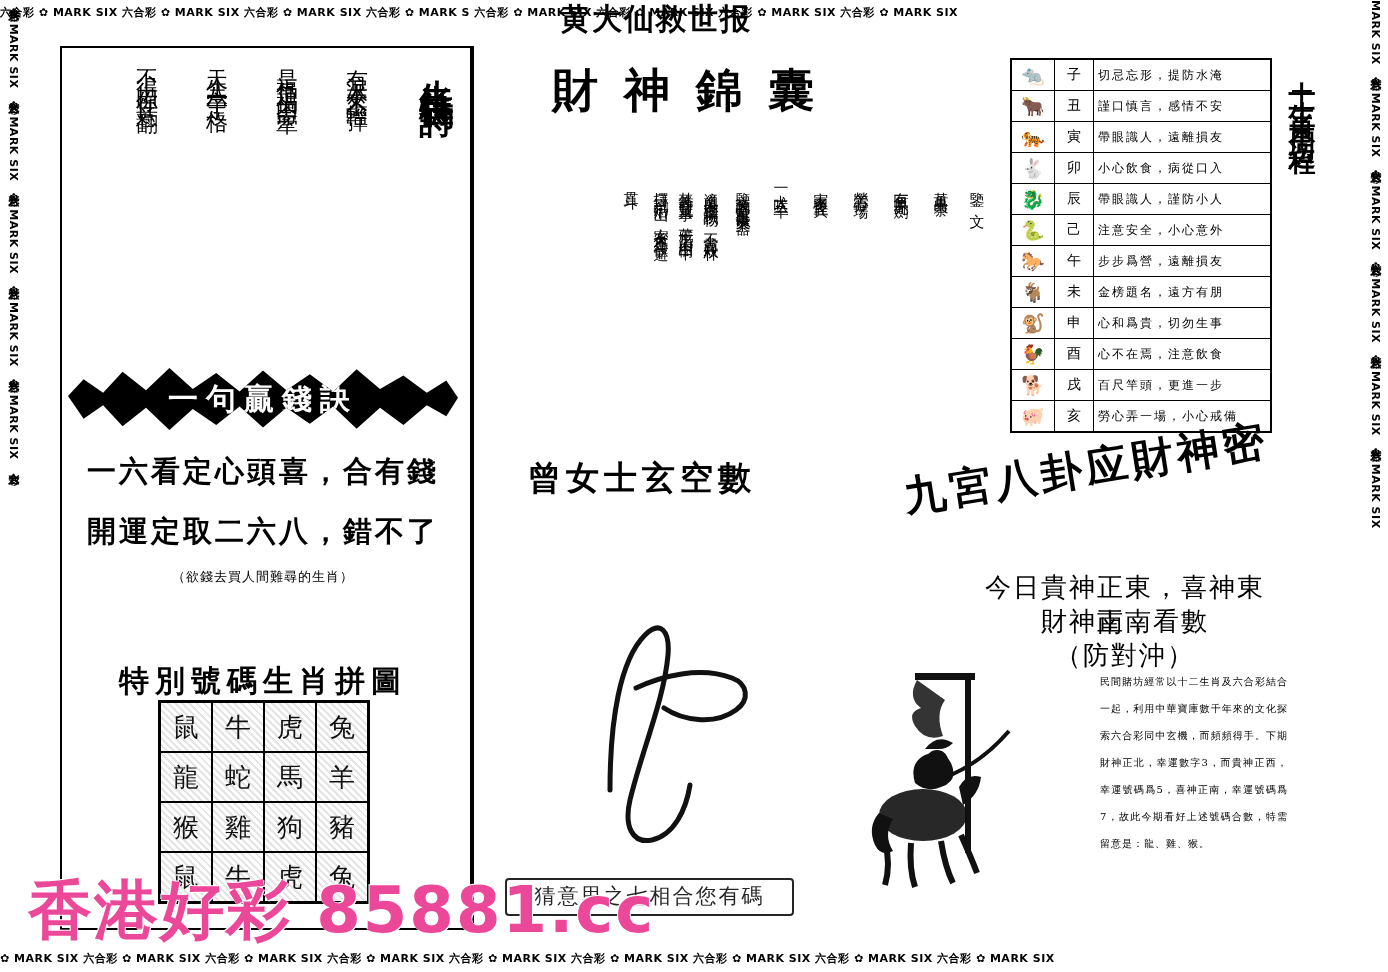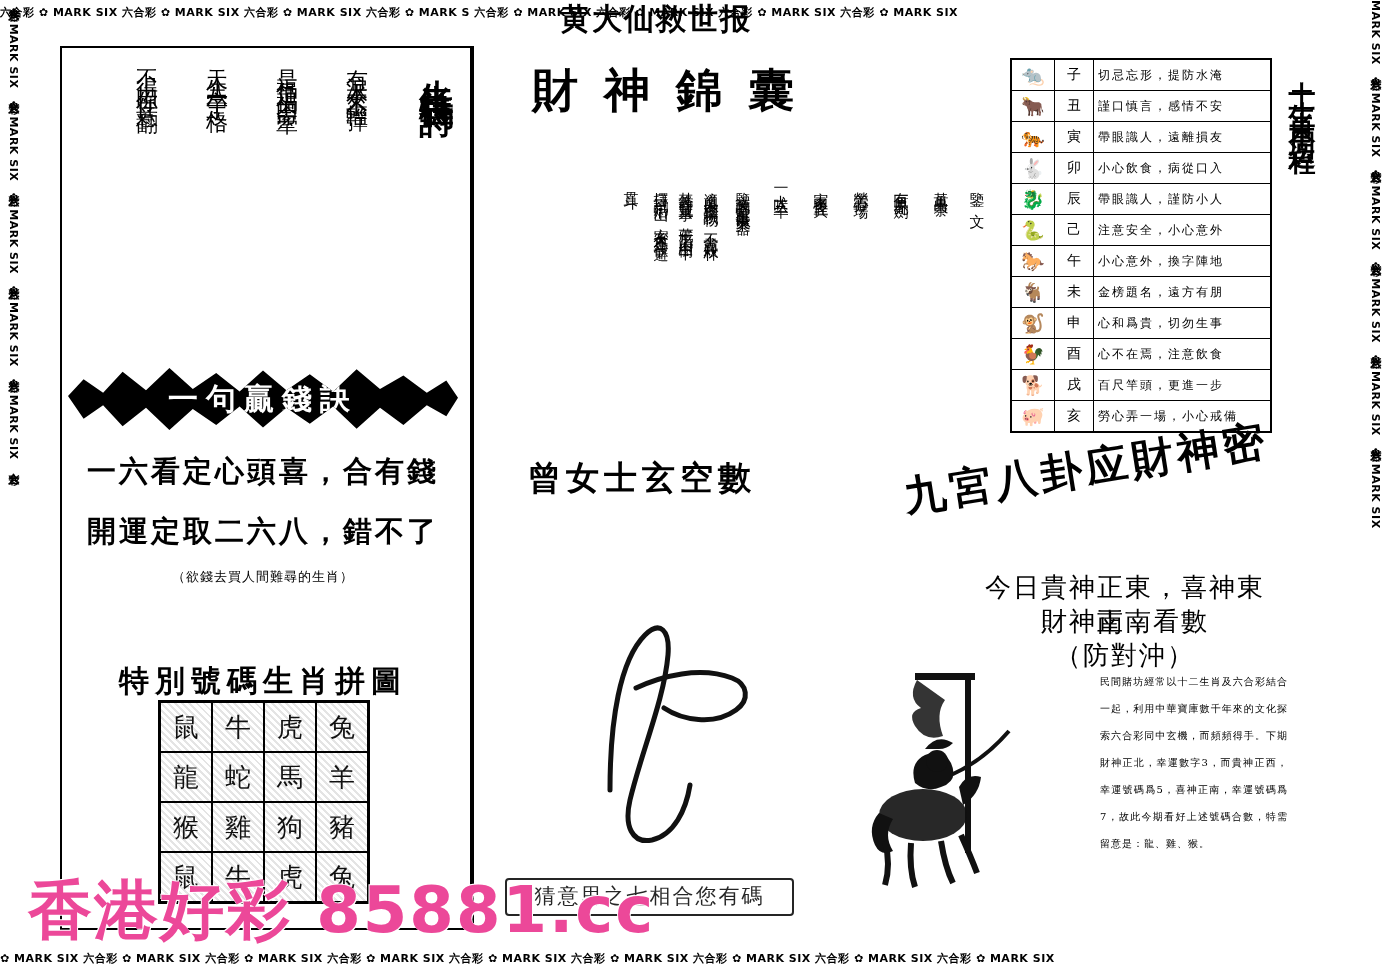--- a/index.html
+++ b/index.html
@@ -94,21 +94,21 @@
   #puzzle-grid .cell{
     border:1px solid #000;overflow:hidden;
     display:flex;align-items:center;justify-content:center;
     font-size:26px;color:#111;
     background:
       repeating-linear-gradient(45deg,#fff 0 3px,#e4e4e4 3px 5px);
   }
 
   
   #caishen-title{
-    position:absolute;left:532px;top:60px;width:330px;height:80px;
+    position:absolute;left:552px;top:60px;width:330px;height:80px;
     font-family:"DejaVu Serif","Liberation Serif",serif;
     font-size:46px;font-weight:bold;letter-spacing:26px;
   }
   .mid-v-wrap{position:absolute;left:620px;top:180px;height:250px;width:360px;}
   .mid-v-wrap .v{top:0;font-size:15px;letter-spacing:3px;}
   .mid-v-big{font-size:22px;letter-spacing:6px;}
 
   #zeng-title{
     position:absolute;left:528px;top:456px;width:300px;
     font-family:"DejaVu Serif","Liberation Serif",serif;
@@ -281,21 +281,21 @@
       <td class="tx">帶眼識人，謹防小人</td>
     </tr>
     <tr>
       <td class="ic">🐍</td>
       <td class="nm">己</td>
       <td class="tx">注意安全，小心意外</td>
     </tr>
     <tr>
       <td class="ic">🐎</td>
       <td class="nm">午</td>
-      <td class="tx">小心意外，換字陣地</td>
+      <td class="tx">步步爲營，遠離損友</td>
     </tr>
     <tr>
       <td class="ic">🐐</td>
       <td class="nm">未</td>
       <td class="tx">金榜題名，遠方有朋</td>
     </tr>
     <tr>
       <td class="ic">🐒</td>
       <td class="nm">申</td>
       <td class="tx">心和爲貴，切勿生事</td>

